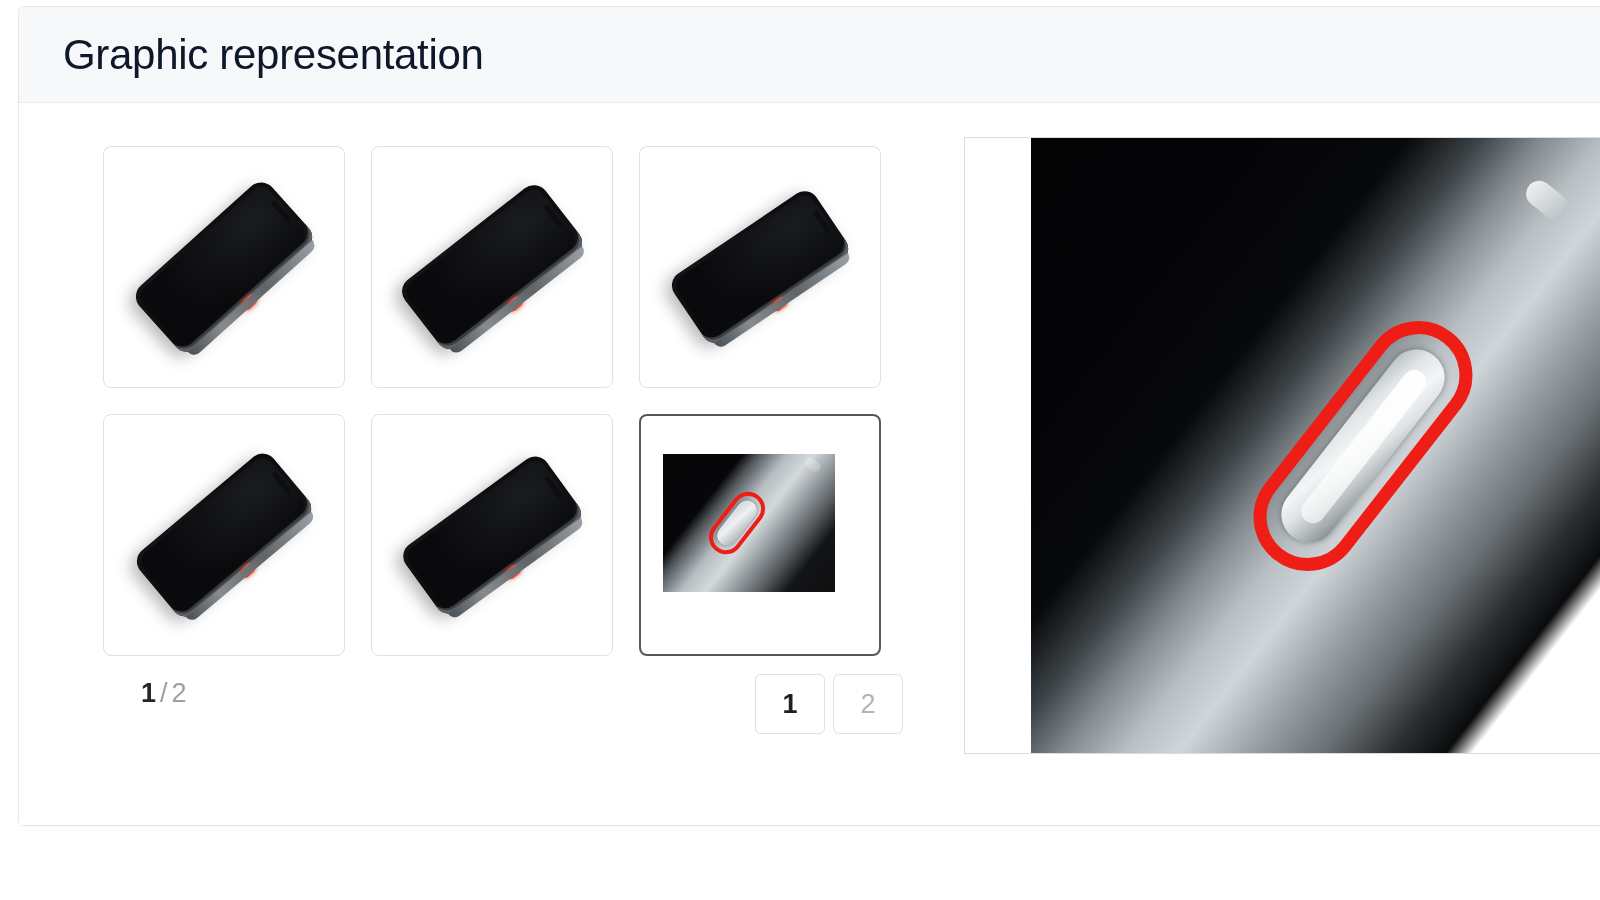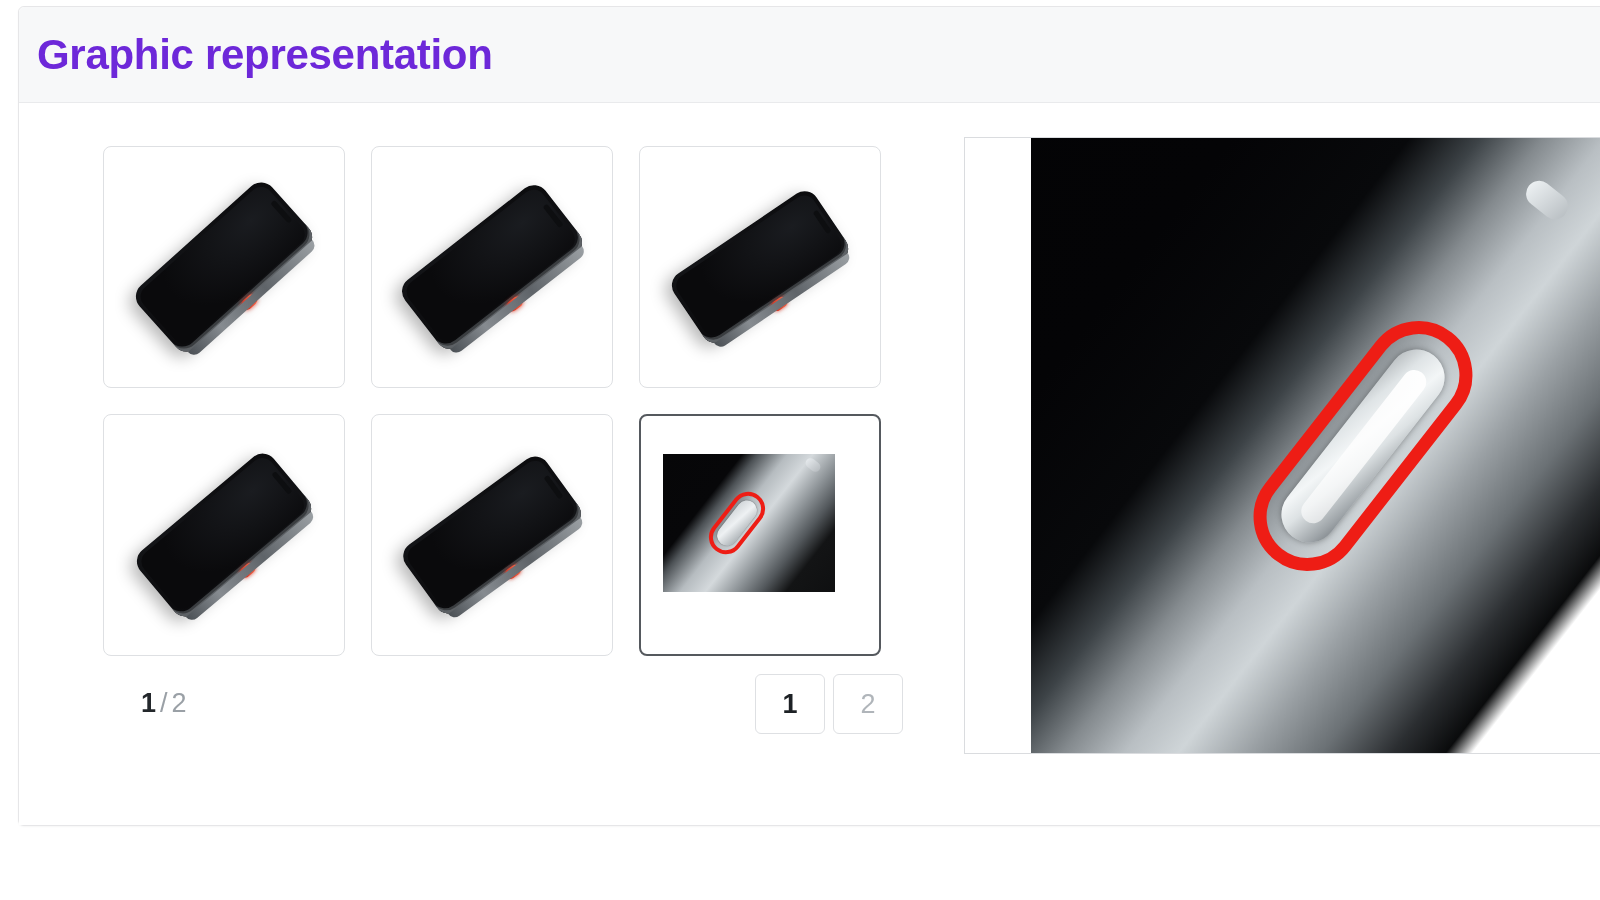--- a/index.html
+++ b/index.html
@@ -41,24 +41,24 @@
     height: 96px;
     background: #f7f8f9;
     border-bottom: 1px solid #e9eaec;
     border-radius: 6px 6px 0 0;
     display: flex;
     align-items: center;
     box-sizing: border-box;
   }
 
   .card-title {
-    margin-left: 18px;
+    margin-left: 44px;
     font-size: 42px;
-    font-weight: 700;
-    color: #6d28d9;
+    font-weight: 400;
+    color: #0f172a;
     letter-spacing: -0.3px;
     line-height: 1;
   }
 
   .card-body {
     position: absolute;
     left: 0;
     top: 97px;
     right: 0;
     bottom: 0;
@@ -231,21 +231,21 @@
     position: absolute;
     left: 84px;
     top: 570px;
     width: 800px;
     height: 60px;
   }
 
   .page-counter {
     position: absolute;
     left: 38px;
-    top: 14px;
+    top: 4px;
     font-size: 27px;
     color: #9aa0a6;
     white-space: nowrap;
   }
   .page-counter .cur {
     color: #23272b;
     font-weight: 700;
   }
   .page-counter .sep { margin: 0 4px; }
 

